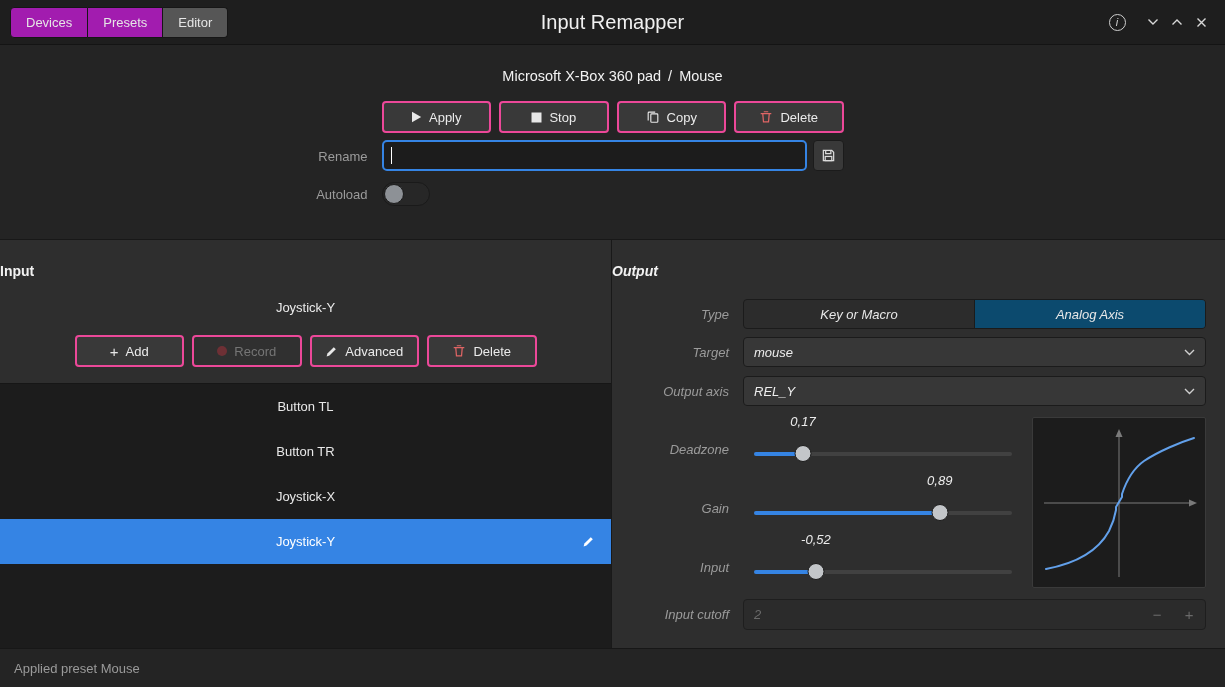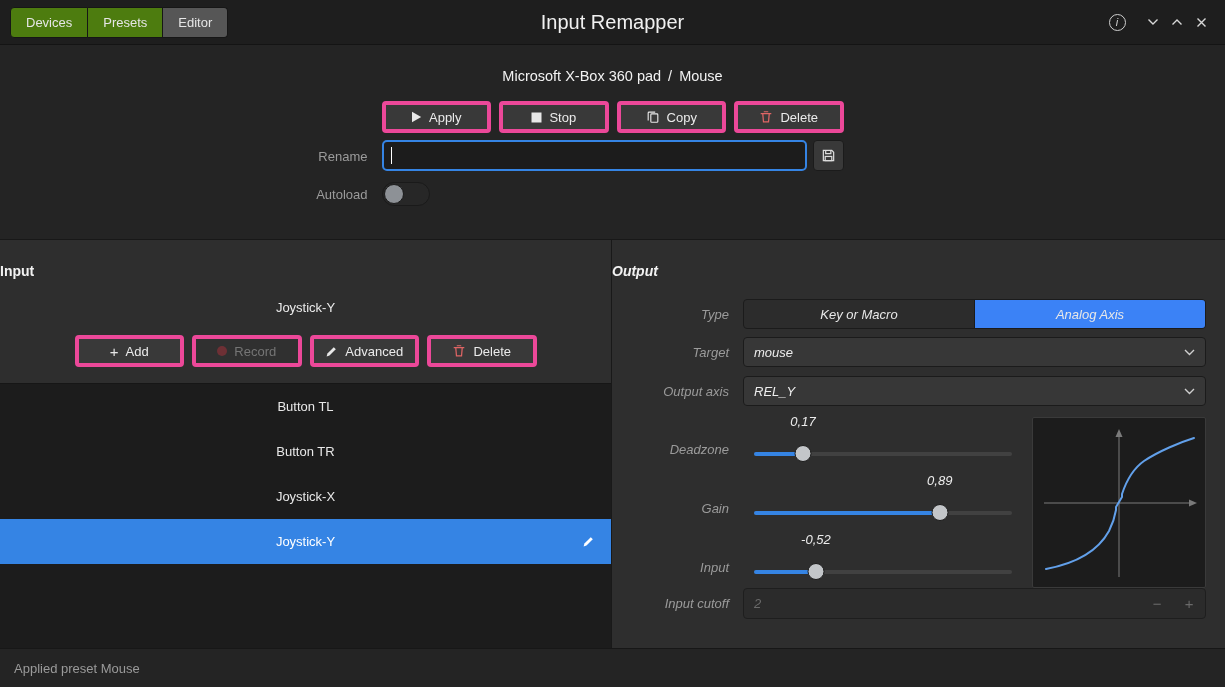--- a/index.html
+++ b/index.html
@@ -14,21 +14,21 @@
   .icon svg { display:block; }
 
   
   .titlebar {
     height:45px; background:#1e1e1e; border-bottom:1px solid #141414;
     display:flex; align-items:center; position:relative;
   }
   .tab-group { display:flex; margin-left:10px; z-index:2; }
   .tab {
     height:31px; padding:0 15px; display:flex; align-items:center;
-    background:#4d7c0f; border:1px solid #161616; color:#e6e6e6;
+    background:#a21caf; border:1px solid #161616; color:#e6e6e6;
   }
   .tab + .tab { border-left:none; }
   .tab:first-child { border-radius:4px 0 0 4px; }
   .tab:last-child { border-radius:0 4px 4px 0; }
   .tab.selected { background:#565656; }
   .titlebar-title {
     position:absolute; left:0; right:0; text-align:center;
     font-size:20px; color:#f0f0f0; z-index:1;
   }
   .window-controls { margin-left:auto; display:flex; align-items:center; margin-right:12px; z-index:2; }
@@ -44,21 +44,21 @@
   .header-section { height:195px; background:#242424; border-bottom:1px solid #181818; }
   .device-title { text-align:center; padding-top:23px; font-weight:normal; font-size:14.5px; color:#f2f2f2; }
   .device-title .sep { margin:0 7px; }
   .form-row { width:462px; margin:0 auto; position:relative; display:flex; }
   .form-label {
     position:absolute; right:calc(100% + 14px); top:50%; transform:translateY(-50%);
     color:#9b9b9b; white-space:nowrap;
   }
   .action-row { margin-top:17px; gap:8px; }
   .btn {
-    flex:1; height:32px; background:#393939; border:4px solid #ec4899; border-radius:4px;
+    flex:1; height:32px; background:#393939; border:2px solid #ec4899; border-radius:4px;
     display:flex; align-items:center; justify-content:center; gap:7px; color:#ebebeb;text-align:center;
   }
   .btn.disabled { background:#303030; color:#757575; }
   .icon-danger { color:#e06565; }
   .icon-white { color:#e8e8e8; }
   .rename-row { margin-top:7px; gap:6px; }
   .entry-wrap { flex:1; position:relative; }
   .text-entry {
     width:100%; height:31px; background:#1c1c1c; border:2px solid #3584e4; border-radius:5px;
     color:#fff; padding:0 8px; outline:none; font:inherit;
@@ -92,21 +92,21 @@
   .output-panel { flex:1; display:flex; flex-direction:column;font-style:italic; }
   .out-row { display:flex; align-items:center; height:30px; }
   .out-label { width:131px; padding-right:14px; text-align:right; color:#9b9b9b; flex:none; }
   .out-control { flex:1; margin-right:19px; height:30px; }
   .row-type { margin-top:20px; }
   .row-target { margin-top:8px; }
   .row-axis { margin-top:9px;border-radius:7px; }
   .segmented { display:flex; border:1px solid #1b1b1b; border-radius:4px; overflow:hidden; background:#2c2c2c; }
   .segment { flex:1; display:flex; align-items:center; justify-content:center; color:#e8e8e8; }
   .segment + .segment { border-left:1px solid #1b1b1b; }
-  .segment.selected { background:#3b82f6; }
+  .segment.selected { background:#0c4a6e; }
   .dropdown {
     display:flex; align-items:center; background:#373737; border:1px solid #1b1b1b;
     border-radius:4px; padding:0 10px; color:#ededed;
   }
   .dropdown .dd-value { flex:1; }
   .dropdown .icon { color:#cfcfcf; }
 
   .axis-section { display:flex; margin-top:3px; }
   .sliders-col { flex:1; }
   .slider-row { display:flex; height:59px; }
@@ -116,21 +116,21 @@
   .slider-track { position:absolute; left:0; right:0; bottom:12px; height:4px; background:#414141; border-radius:2px; }
   .slider-fill { height:100%; background:#3584e4; border-radius:2px; }
   .slider-handle {
     position:absolute; bottom:6px; width:17px; height:17px; background:#c3c6c9;
     border:1px solid #1a1a1a; border-radius:50%; transform:translateX(-50%);
   }
   .graph-box {
     width:174px; height:171px; margin:8px 19px 0 0; flex:none;
     background:#1c1c1c; border:1px solid #3a3a3a; border-radius:2px;
   }
-  .row-cutoff { margin-top:0; height:31px; }
+  .row-cutoff { margin-top:11px; height:31px; }
   .spinbox {
     display:flex; align-items:center; background:#2b2b2b; border:1px solid #1e1e1e;
     border-radius:4px; height:31px; padding-left:10px; color:#6a6a6a;
   }
   .spin-value { flex:1; }
   .spin-btn { width:32px; text-align:center; font-size:15px; color:#6a6a6a; }
 
   
   .statusbar {
     height:39px; background:#242424; border-top:1px solid #171717;

